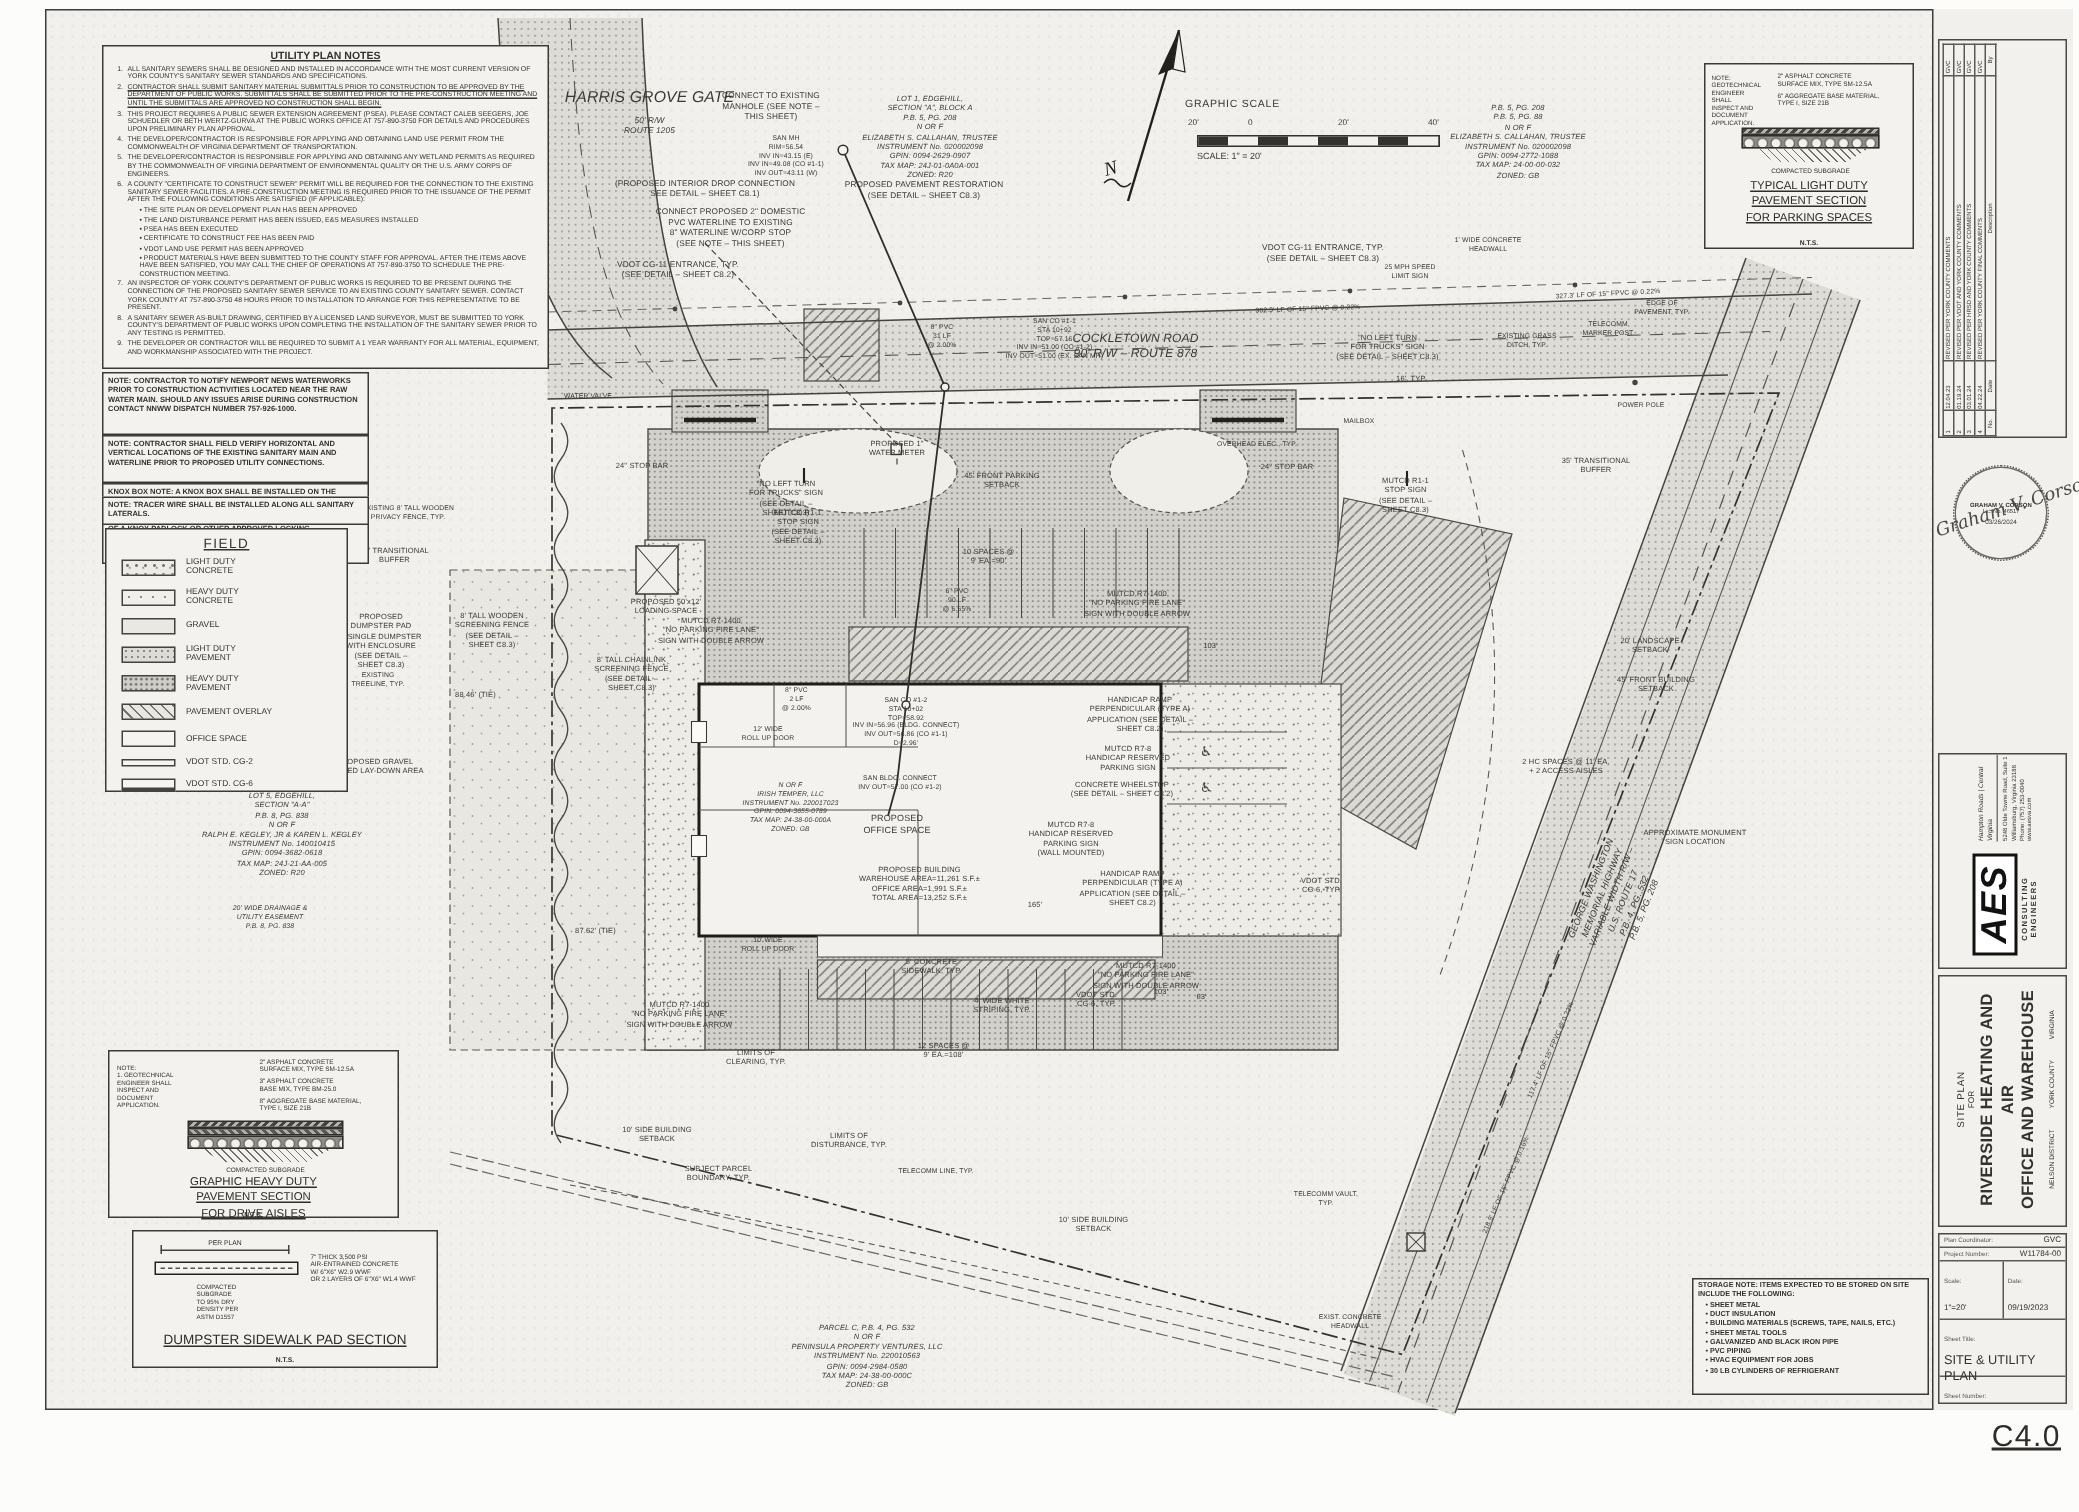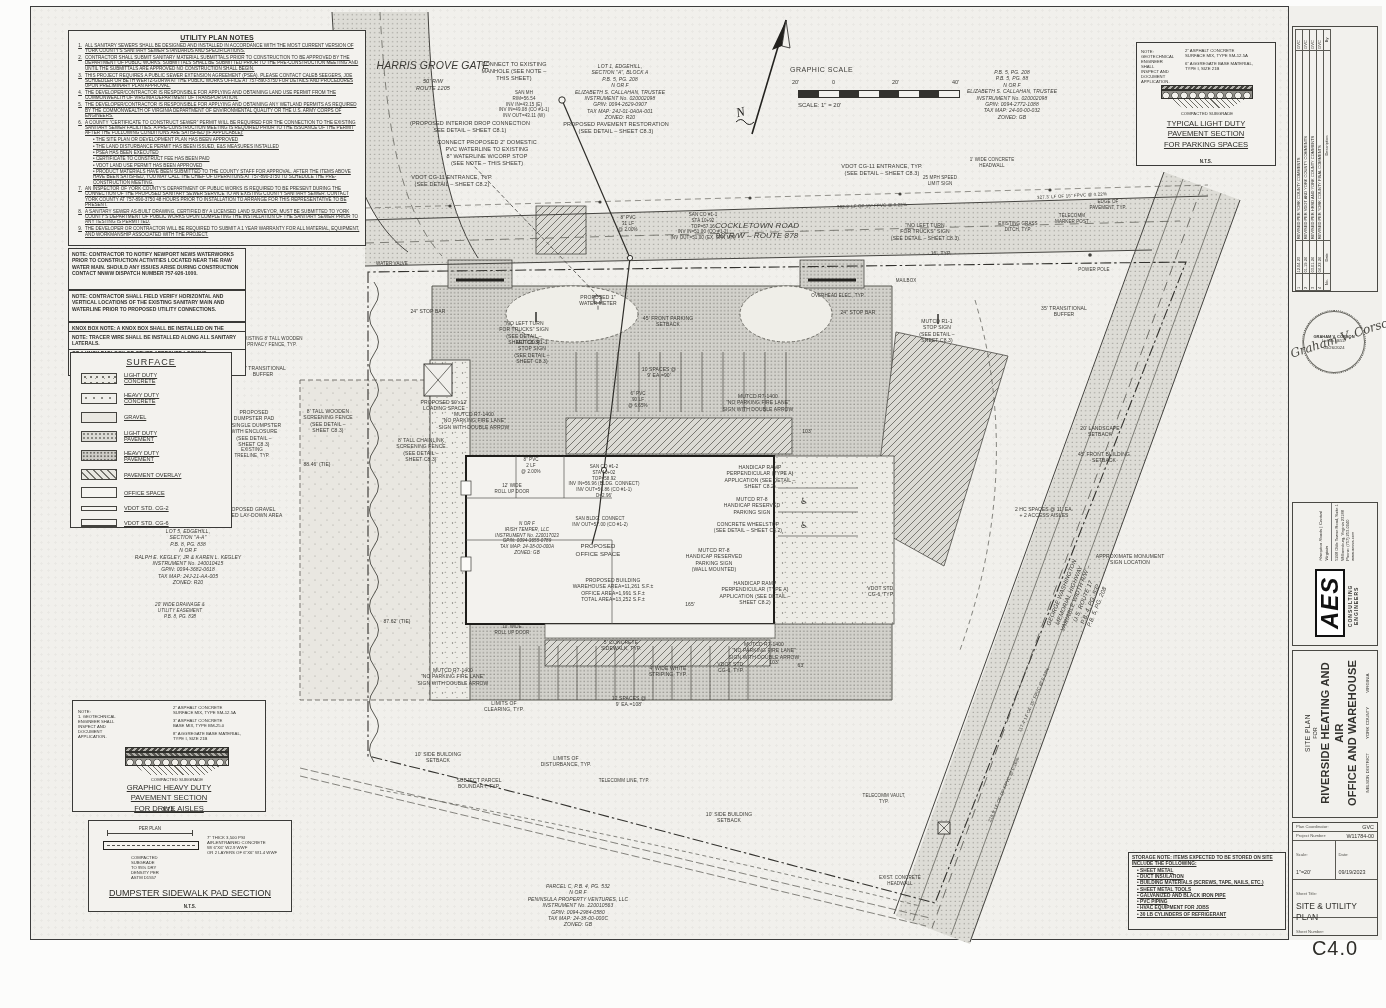--- a/index.html
+++ b/index.html
@@ -5,21 +5,21 @@
   html,body{margin:0;padding:0;background:#fcfcfb;}
   .page{position:relative;width:1386px;height:1008px;overflow:hidden;background:#fcfcfb;
         font-family:"Liberation Sans",sans-serif;color:#33322e;}
   .sheet-bg{position:absolute;left:30px;top:6px;width:1352px;height:934px;background:#f1f0ec;
         background-image:radial-gradient(rgba(60,60,55,0.045) 1px,transparent 1.2px);background-size:7px 7px;
         border:1.6px solid #3c3c3c;box-sizing:border-box;z-index:0;}
   svg.plan{position:absolute;left:0;top:0;z-index:1;}
   #plan-labels{position:absolute;left:0;top:0;width:1386px;height:1008px;z-index:2;pointer-events:none;}
   .plabel{position:absolute;white-space:pre;text-align:center;line-height:1.28;color:#3a3934;letter-spacing:.1px;}
 
-  .box{position:absolute;background:#f3f2ee;border:1.1px solid #3a3a38;box-sizing:border-box;z-index:3;text-decoration:underline;}
+  .box{position:absolute;background:#f3f2ee;border:1.1px solid #3a3a38;box-sizing:border-box;z-index:3;}
   .box2{border-width:1.6px;}
 
   
   .un-title{font-size:7px;font-weight:bold;text-align:center;text-decoration:underline;margin:3px 0 2px;}
   .un-item{display:flex;font-size:4.6px;line-height:1.16;margin:0 4px 1.5px 4px;}
   .un-n{width:9px;flex:none;text-align:right;margin-right:3px;}
   .un-t{flex:1;}
   .un-item.u .un-t{text-decoration:underline;}
   .un-bullet{font-size:4.6px;line-height:1.16;margin:0 6px 1px 24px;}
 
@@ -93,21 +93,21 @@
   .proj-name{font-size:11px;font-weight:bold;text-align:center;line-height:1.25;letter-spacing:.2px;}
   .proj-loc{display:flex;gap:14px;font-size:4.4px;margin-top:5px;}
   .tb-fields{position:absolute;left:3px;top:816px;width:86px;height:114px;border:1px solid #4a4944;box-sizing:border-box;background:#f2f1ed;}
   .f-row{border-bottom:.8px solid #5a5953;padding:1px 3px;box-sizing:border-box;}
   .f-lab{font-size:4.2px;color:#55544e;}
   .f-val{font-size:5.4px;text-align:right;}
   .f-split{display:flex;}
   .f-split>div{flex:1;}
   .f-split>div:first-child{border-right:.8px solid #5a5953;}
   .f-sheettitle{font-size:8.5px;line-height:1.3;padding-top:2px;}
-  .f-sheetno{font-size:20px;text-align:center;letter-spacing:1px;padding-top:0;color:#2e2d29;}
+  .f-sheetno{font-size:20px;text-align:right;letter-spacing:1px;padding-top:10px;color:#2e2d29;text-decoration:underline;}
   .north{position:absolute;left:732px;top:10px;width:74px;height:132px;z-index:2;}
 </style>
 </head>
 <body>
 
 <div class="page">
   <div class="sheet-bg"></div>
 
   <svg class="plan" width="1386" height="1008" viewBox="0 0 1386 1008">
     <defs>
@@ -556,21 +556,21 @@
       </div>
   </div>
   <div id="note-stack">
       <div class="note-box" style="left: 68px; top: 248px; width: 178px; height: 42px;">NOTE: CONTRACTOR TO NOTIFY NEWPORT NEWS WATERWORKS PRIOR TO CONSTRUCTION ACTIVITIES LOCATED NEAR THE RAW WATER MAIN. SHOULD ANY ISSUES ARISE DURING CONSTRUCTION CONTACT NNWW DISPATCH NUMBER 757-926-1000.</div>
       <div class="note-box" style="left: 68px; top: 290px; width: 178px; height: 32px;">NOTE: CONTRACTOR SHALL FIELD VERIFY HORIZONTAL AND VERTICAL LOCATIONS OF THE EXISTING SANITARY MAIN AND WATERLINE PRIOR TO PROPOSED UTILITY CONNECTIONS.</div>
       <div class="note-box" style="left: 68px; top: 322px; width: 178px; height: 54px;">KNOX BOX NOTE: A KNOX BOX SHALL BE INSTALLED ON THE BUILDING TO ALLOW EMERGENCY PERSONNEL ACCESS TO THE BUILDING IN THE EVENT OF AN EMERGENCY. LOCKING ARRANGEMENTS FOR THE LAY-DOWN AREA GATE SHALL CONSIST OF A KNOX PADLOCK OR OTHER APPROVED LOCKING ARRANGEMENTS.</div>
       <div class="note-box" style="left: 68px; top: 331px; width: 178px; height: 19px;">NOTE: TRACER WIRE SHALL BE INSTALLED ALONG ALL SANITARY LATERALS.</div>
     </div>
 
   <div class="box box2" style="left:70px;top:352px;width:162px;height:176px;">
-    <div class="legend-title">SURFACE</div>
+    <div class="legend-title">FIELD</div>
     <div id="legend-list">
         <div class="lg-row">
           <div class="sw sw-lightConc"></div>
           <div class="lg-label" style="white-space: pre-line;">LIGHT DUTY
 CONCRETE</div>
         </div>
         <div class="lg-row">
           <div class="sw sw-heavyConc"></div>
           <div class="lg-label" style="white-space: pre-line;">HEAVY DUTY
 CONCRETE</div>

